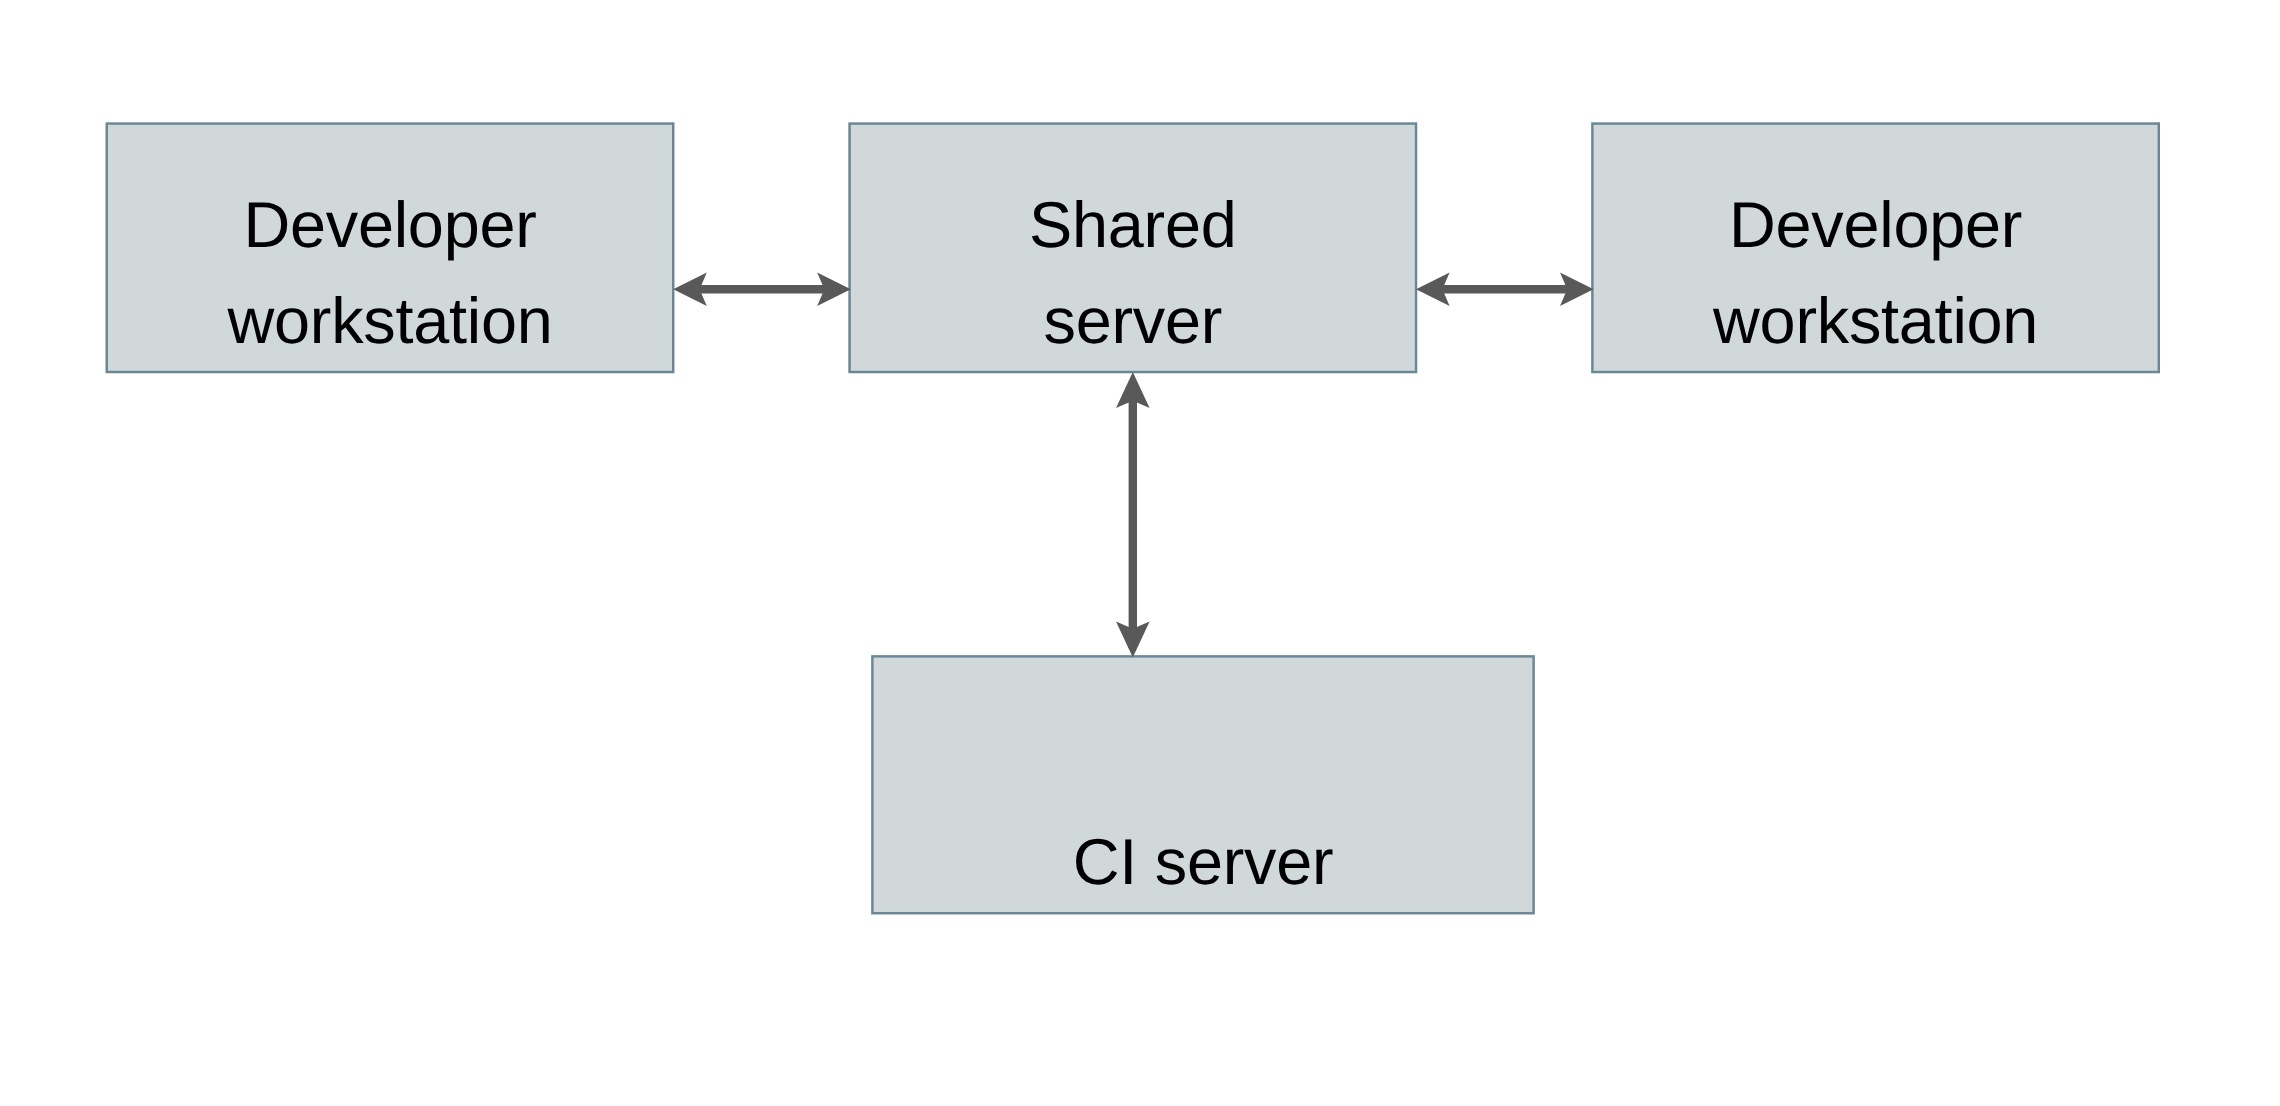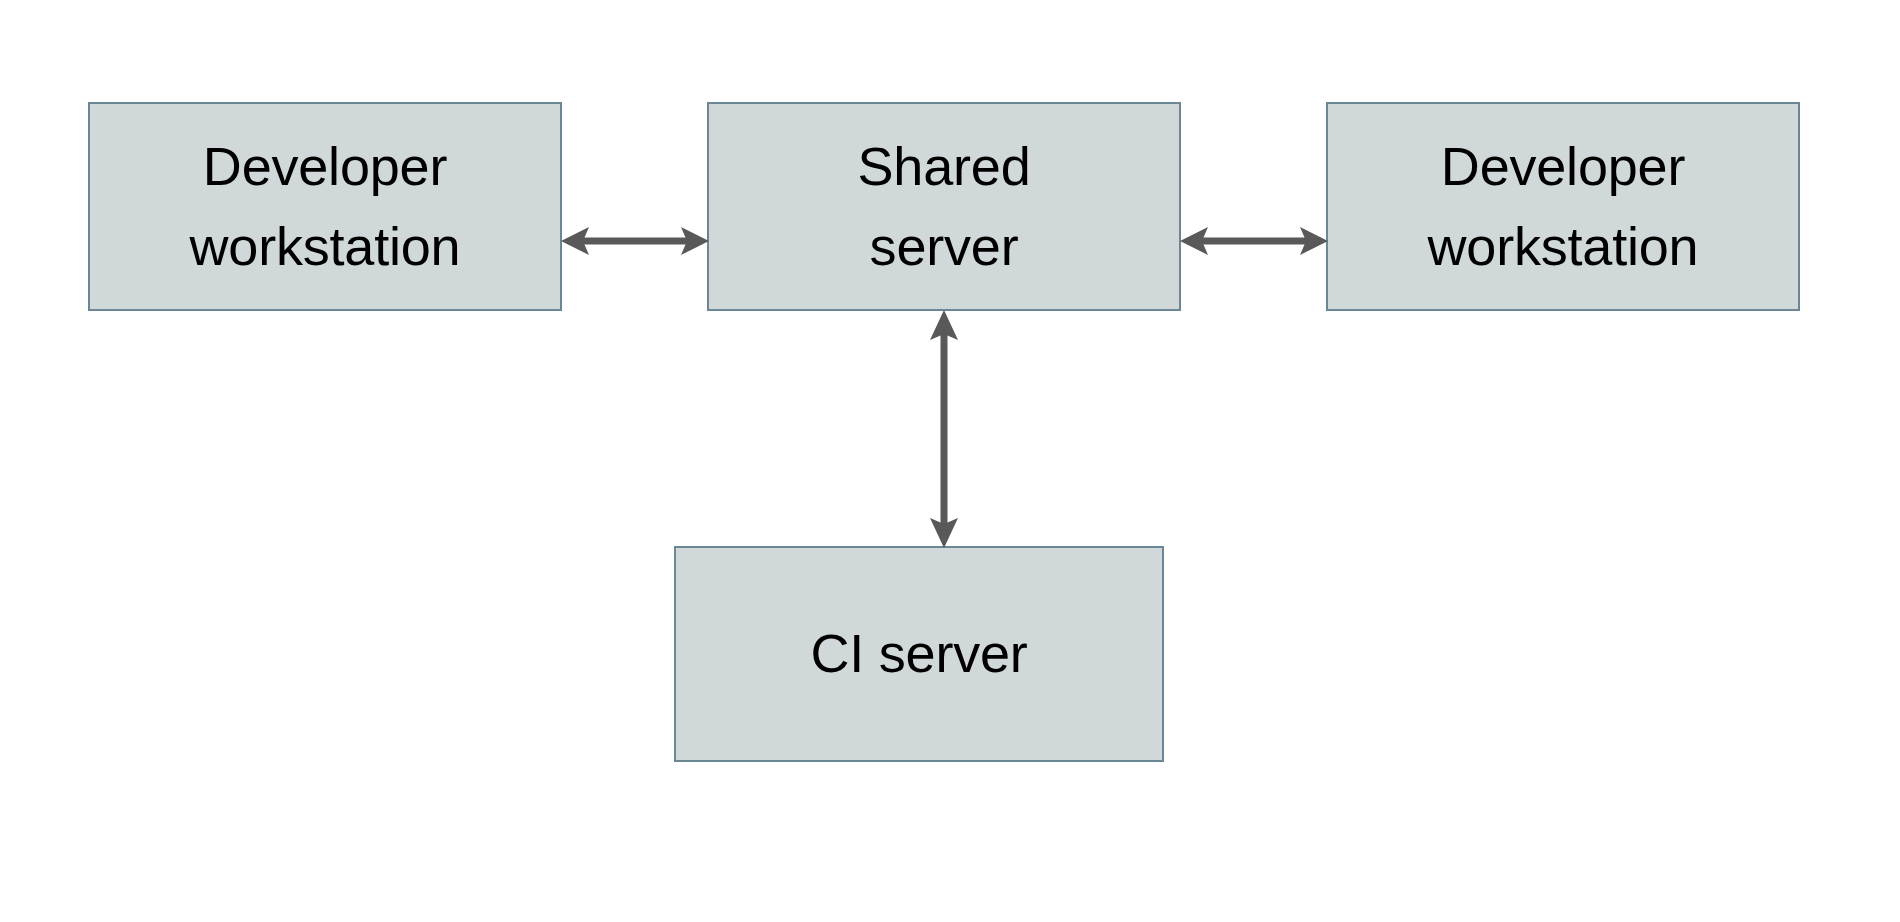--- a/index.html
+++ b/index.html
@@ -18,40 +18,40 @@
     width: 1900px;
     height: 922px;
     background: #ffffff;
   }
   .node {
     position: absolute;
     box-sizing: border-box;
     background: #d0d8da;
     border: 2px solid #6b8795;
     display: flex;
-    align-items: center;
+    align-items: flex-end;
     justify-content: center;
     text-align: center;
     color: #000000;
     font-size: 54px;
     line-height: 1.48;
     font-weight: 400;
     letter-spacing: -0.2px;
     white-space: pre-line;
   }
   .node-label {
     display: block;
     width: 100%;
     padding: 0 10px;
     box-sizing: border-box;
   }
   #node-dev-left  { left: 88px;   top: 102px; width: 474px; height: 209px; }
   #node-cache     { left: 707px;  top: 102px; width: 474px; height: 209px; }
   #node-dev-right { left: 1326px; top: 102px; width: 474px; height: 209px; }
-  #node-ci        { left: 674px;  top: 546px; width: 490px; height: 216px; }
+  #node-ci        { left: 726px;  top: 546px; width: 553px; height: 216px; }
 
   .edge {
     position: absolute;
     overflow: visible;
   }
   #edge-left   { left: 559px;  top: 216px; width: 152px; height: 50px; }
   #edge-right  { left: 1178px; top: 216px; width: 152px; height: 50px; }
   #edge-bottom { left: 918px;  top: 308px; width: 52px;  height: 242px; }
 </style>
 </head>

